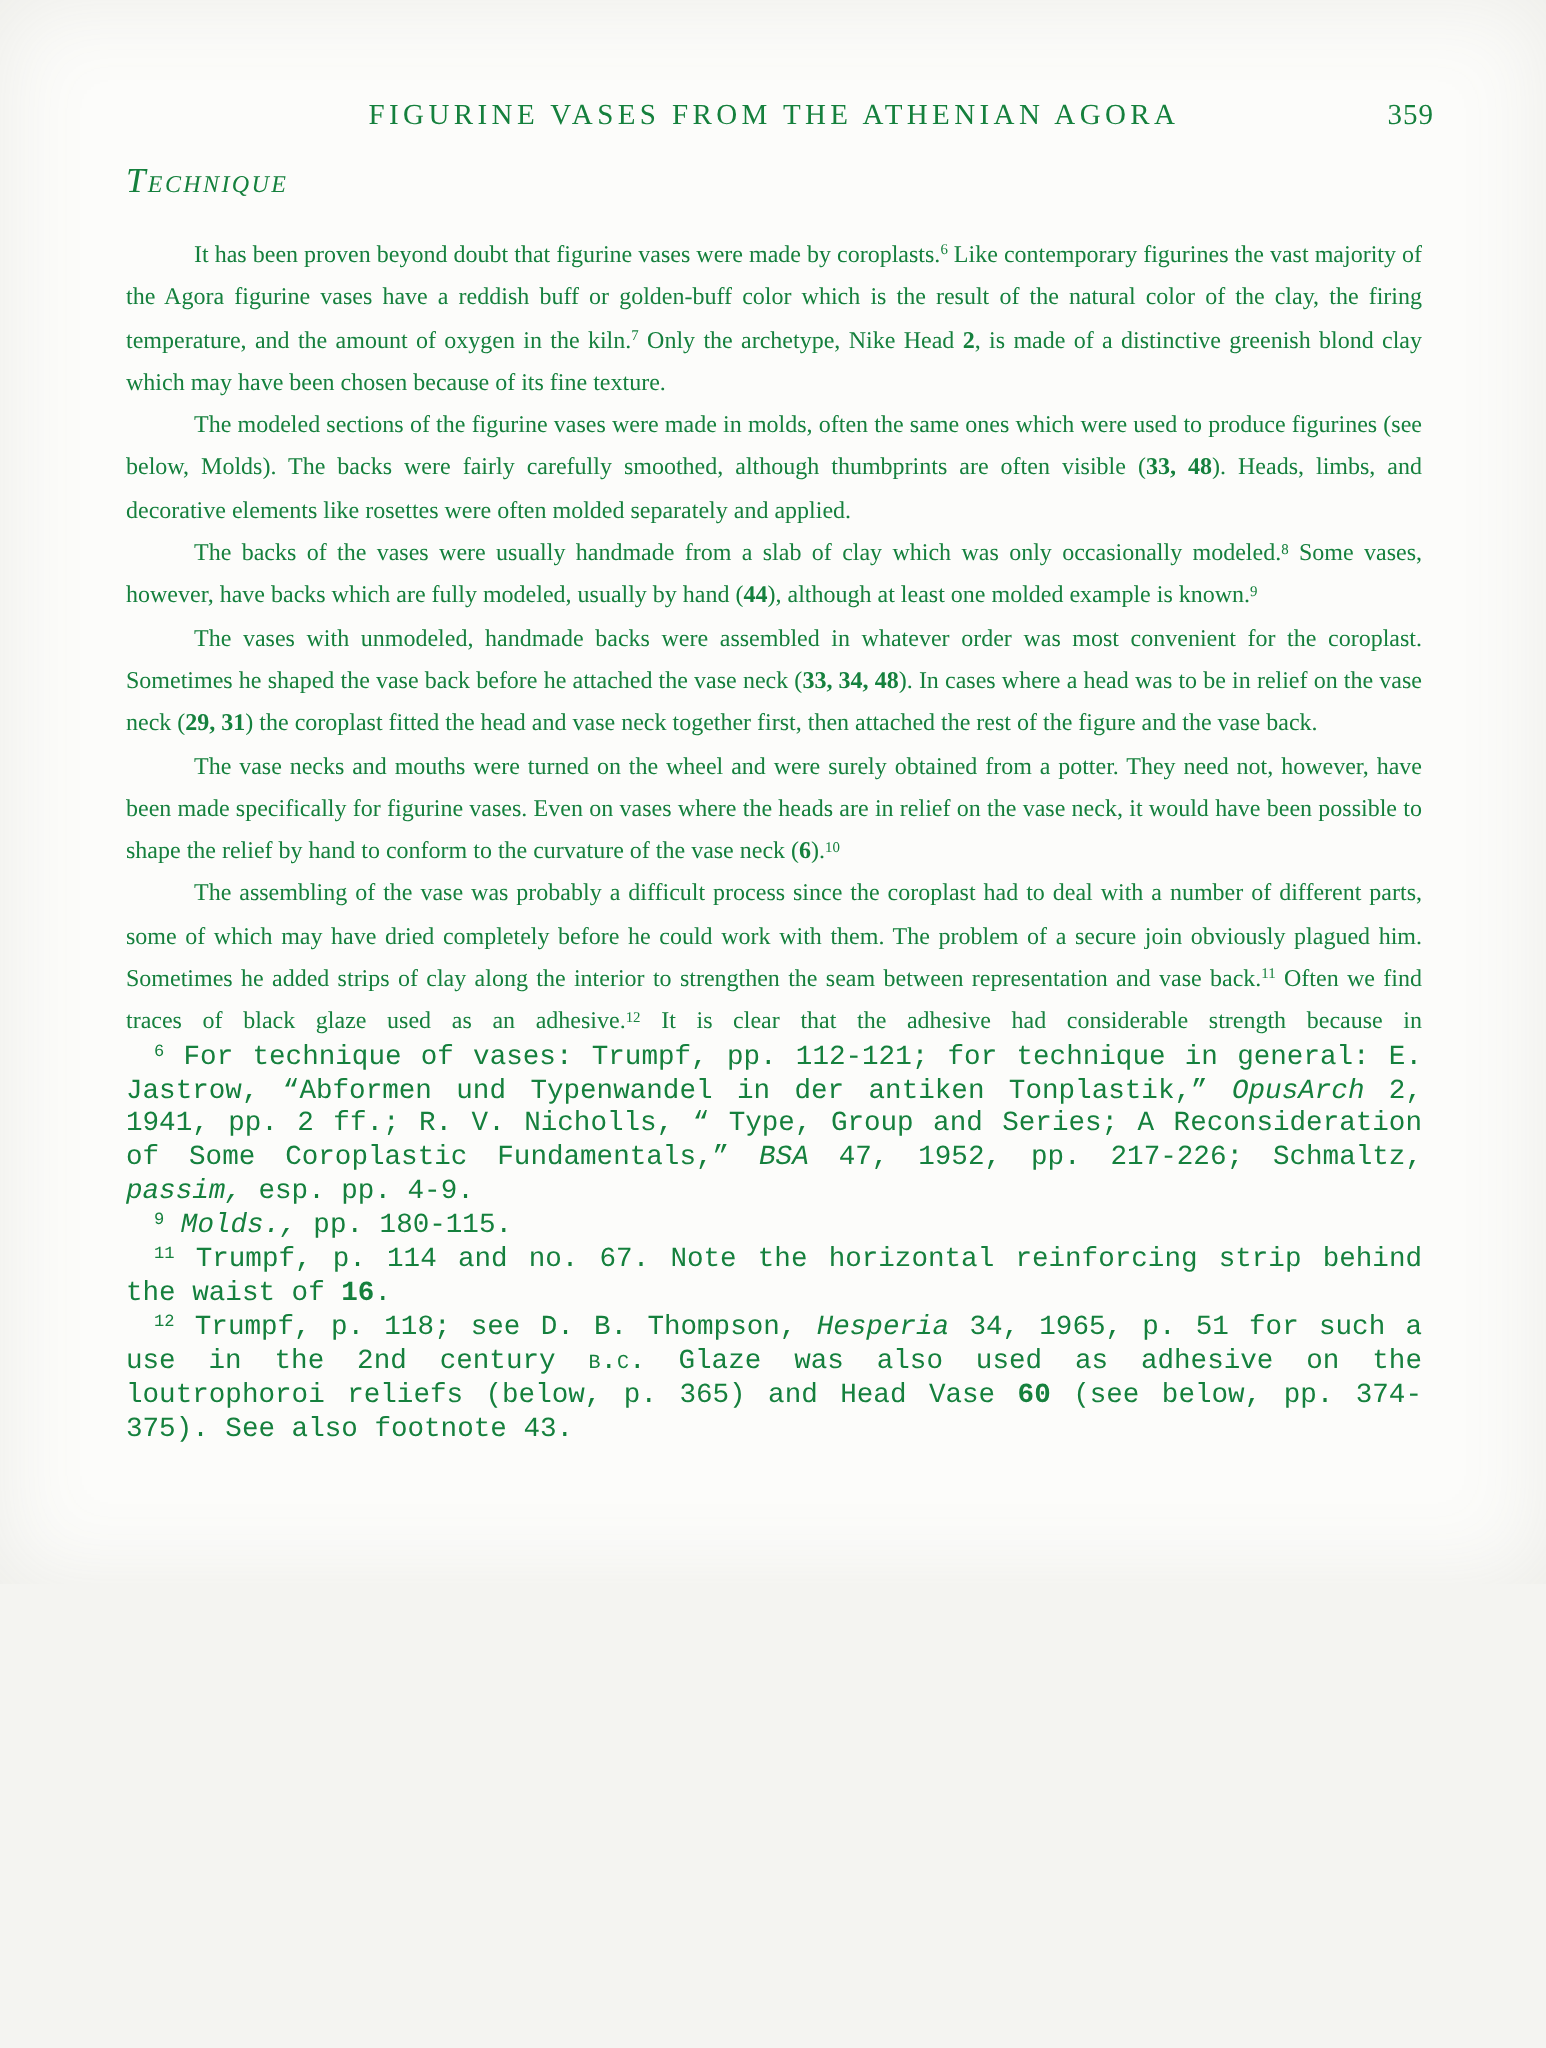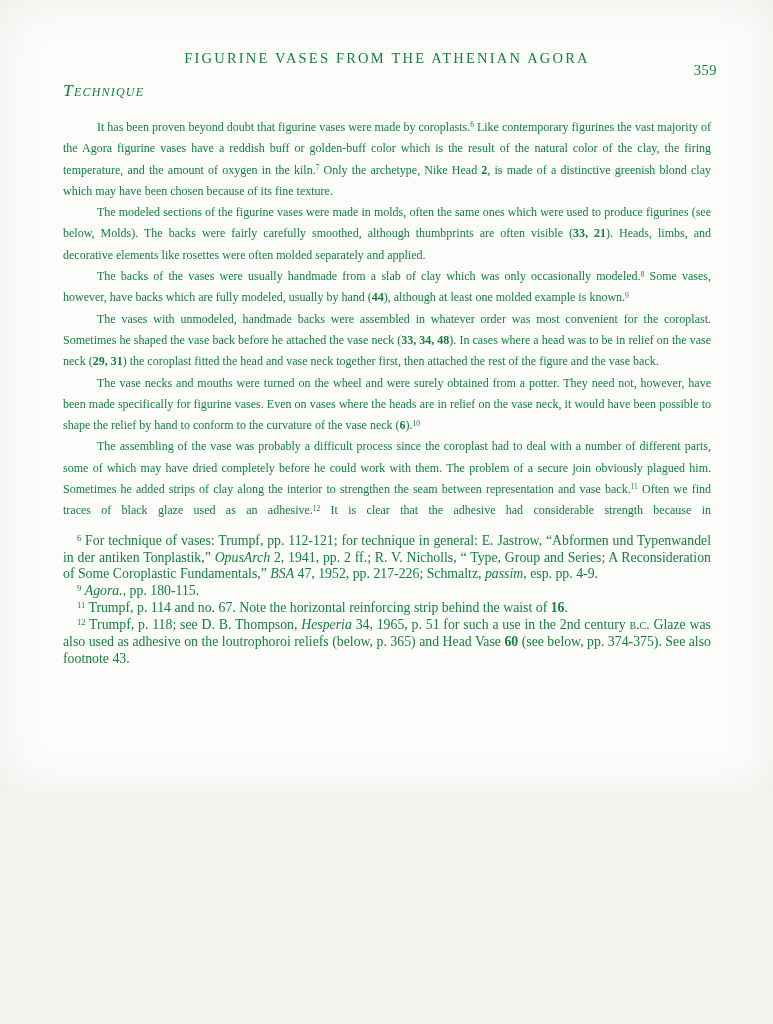--- a/index.html
+++ b/index.html
@@ -25,41 +25,41 @@
     text-align: center;
     font-size: 14.5px;
     line-height: 16px;
     letter-spacing: 2.2px;
     margin-bottom: 14px;
     white-space: nowrap;
   }
   .page-number {
     position: absolute;
     right: -6px;
-    top: 12px;
+    top: 0;
     letter-spacing: 0.5px;
   }
   .section-heading {
     font-size: 17.5px;
     font-weight: normal;
     font-variant: small-caps;
     letter-spacing: 1.2px;
     margin: 0 0 16px 0;
     font-style: italic;
   }
   .body-text p.para {
     margin: 0;
     text-indent: 34px;
     text-align: justify;
     font-size: 12px;
     line-height: 21.3px;
   }
   .body-text p.para.cont { text-align-last: justify; }
   .footnotes {
-    margin-top: 11px;
+    font-family: Liberation Mono, monospace;
   }
   .footnotes p.footnote {
     margin: 0;
     text-indent: 14px;
     text-align: justify;
     font-size: 13.8px;
     line-height: 16.9px;
   }
   sup.fnmark {
     font-size: 0.62em;
@@ -76,25 +76,25 @@
 <body>
 
 <div class="page">
   <div class="running-head">
     <span>FIGURINE VASES FROM THE ATHENIAN AGORA</span>
     <span class="page-number">359</span>
   </div>
   <h2 class="section-heading">Technique</h2>
   <div class="body-text" id="paragraphs">
       <p class="para"><span>It has been proven beyond doubt that figurine vases were made by coroplasts.</span><sup class="fnmark">6</sup><span> Like contemporary figurines the vast majority of the Agora figurine vases have a reddish buff or golden-buff color which is the result of the natural color of the clay, the firing temperature, and the amount of oxygen in the kiln.</span><sup class="fnmark">7</sup><span> Only the archetype, Nike Head </span><span class="b">2</span><span>, is made of a distinctive greenish blond clay which may have been chosen because of its fine texture.</span></p>
-      <p class="para"><span>The modeled sections of the figurine vases were made in molds, often the same ones which were used to produce figurines (see below, Molds). The backs were fairly carefully smoothed, although thumbprints are often visible (</span><span class="b">33, 21</span><span>). Heads, limbs, and decorative elements like rosettes were often molded separately and applied.</span></p>
+      <p class="para"><span>The modeled sections of the figurine vases were made in molds, often the same ones which were used to produce figurines (see below, Molds). The backs were fairly carefully smoothed, although thumbprints are often visible (</span><span class="b">33, 48</span><span>). Heads, limbs, and decorative elements like rosettes were often molded separately and applied.</span></p>
       <p class="para"><span>The backs of the vases were usually handmade from a slab of clay which was only occasionally modeled.</span><sup class="fnmark">8</sup><span> Some vases, however, have backs which are fully modeled, usually by hand (</span><span class="b">44</span><span>), although at least one molded example is known.</span><sup class="fnmark">9</sup></p>
       <p class="para"><span>The vases with unmodeled, handmade backs were assembled in whatever order was most convenient for the coroplast. Sometimes he shaped the vase back before he attached the vase neck (</span><span class="b">33, 34, 48</span><span>). In cases where a head was to be in relief on the vase neck (</span><span class="b">29, 31</span><span>) the coroplast fitted the head and vase neck together first, then attached the rest of the figure and the vase back.</span></p>
       <p class="para"><span>The vase necks and mouths were turned on the wheel and were surely obtained from a potter. They need not, however, have been made specifically for figurine vases. Even on vases where the heads are in relief on the vase neck, it would have been possible to shape the relief by hand to conform to the curvature of the vase neck (</span><span class="b">6</span><span>).</span><sup class="fnmark">10</sup></p>
       <p class="para cont"><span>The assembling of the vase was probably a difficult process since the coroplast had to deal with a number of different parts, some of which may have dried completely before he could work with them. The problem of a secure join obviously plagued him. Sometimes he added strips of clay along the interior to strengthen the seam between representation and vase back.</span><sup class="fnmark">11</sup><span> Often we find traces of black glaze used as an adhesive.</span><sup class="fnmark">12</sup><span> It is clear that the adhesive had considerable strength because in</span></p>
     </div>
   <div class="footnotes" id="footnotes">
       <p class="footnote"><sup class="fnmark">6</sup><span> For technique of vases: Trumpf, pp. 112-121; for technique in general: E. Jastrow, “Abformen und Typenwandel in der antiken Tonplastik,” </span><span class="i">OpusArch</span><span> 2, 1941, pp. 2 ff.; R. V. Nicholls, “ Type, Group and Series; A Reconsideration of Some Coroplastic Fundamentals,” </span><span class="i">BSA</span><span> 47, 1952, pp. 217-226; Schmaltz, </span><span class="i">passim,</span><span> esp. pp. 4-9.</span></p>
-      <p class="footnote"><sup class="fnmark">9</sup><span> </span><span class="i">Agora.,</span><span> pp. 180-115.</span></p>
+      <p class="footnote"><sup class="fnmark">9</sup><span> </span><span class="i">Molds.,</span><span> pp. 180-115.</span></p>
       <p class="footnote"><sup class="fnmark">11</sup><span> Trumpf, p. 114 and no. 67. Note the horizontal reinforcing strip behind the waist of </span><span class="b">16</span><span>.</span></p>
       <p class="footnote"><sup class="fnmark">12</sup><span> Trumpf, p. 118; see D. B. Thompson, </span><span class="i">Hesperia</span><span> 34, 1965, p. 51 for such a use in the 2nd century </span><span class="sc">b.c.</span><span> Glaze was also used as adhesive on the loutrophoroi reliefs (below, p. 365) and Head Vase </span><span class="b">60</span><span> (see below, pp. 374-375). See also footnote 43.</span></p>
     </div>
 </div>
 
 </body></html>

